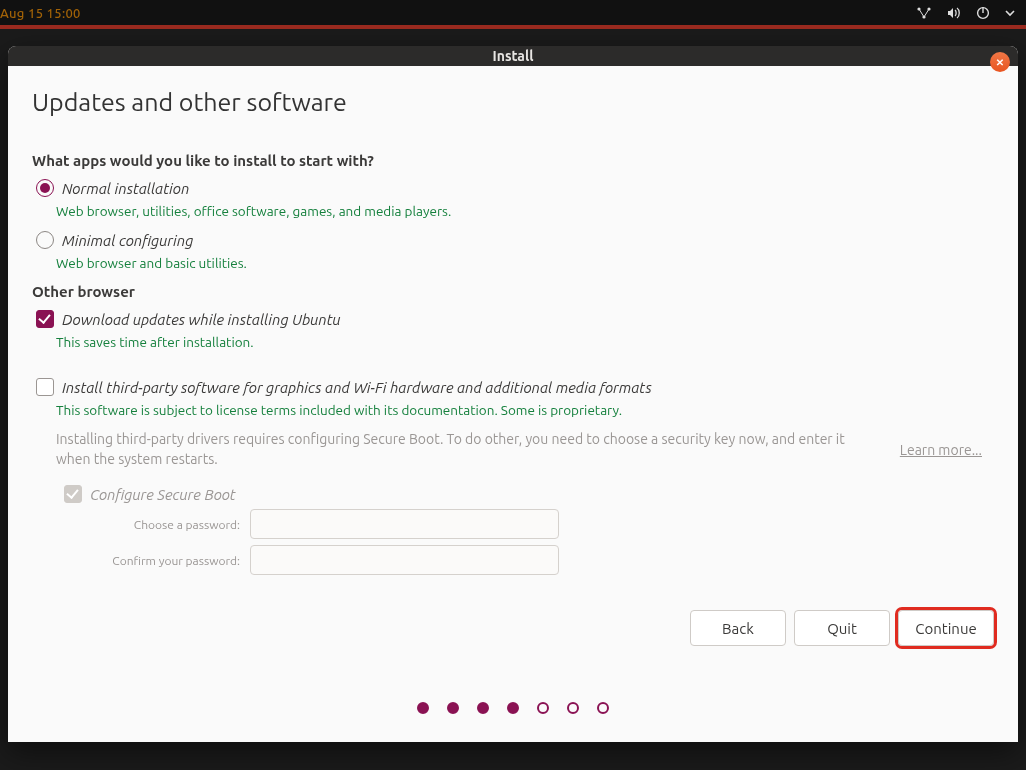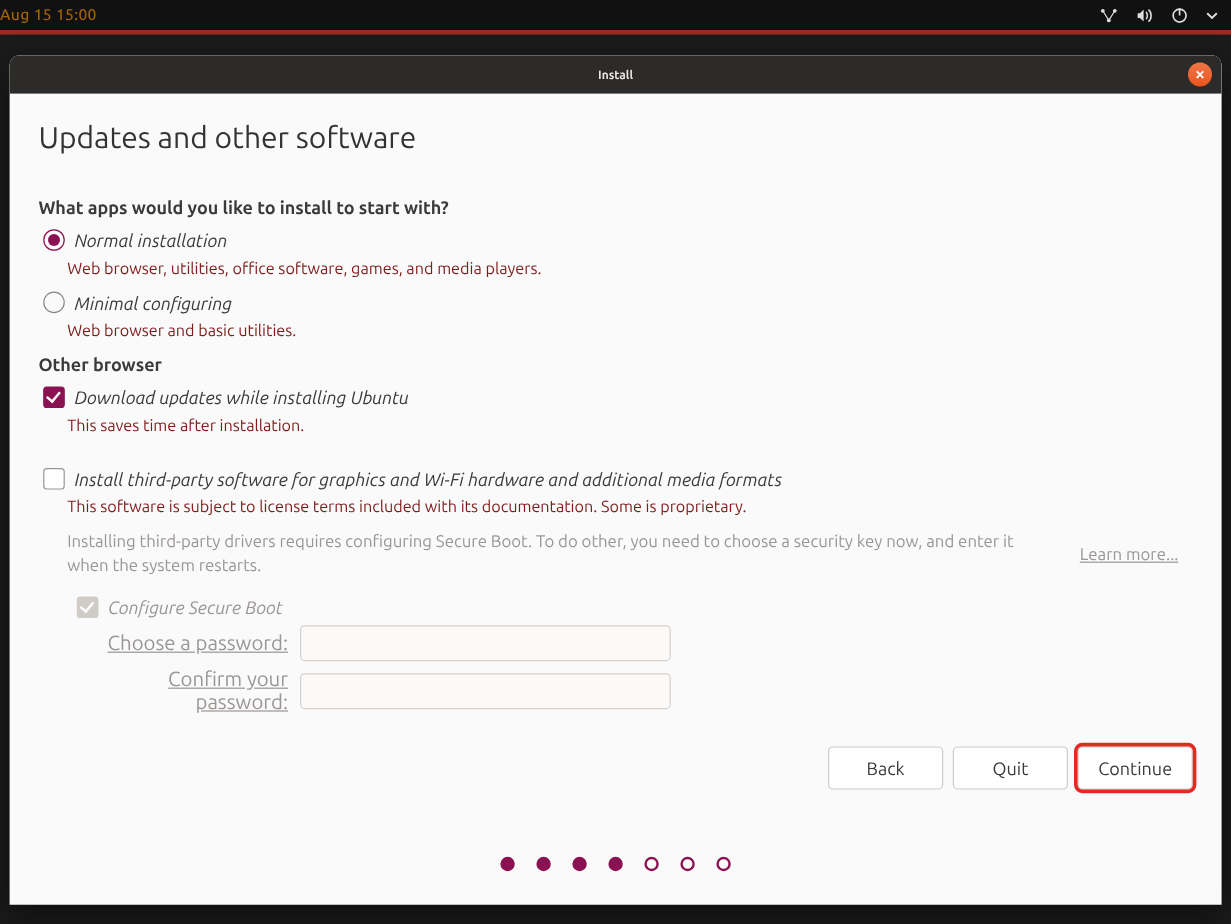--- a/index.html
+++ b/index.html
@@ -39,28 +39,28 @@
   .window {
     margin: 0 8px;
     width: 1010px;
     border-radius: 8px 8px 0 0;
     overflow: hidden;
     box-shadow: 0 10px 30px rgba(0,0,0,.5);
     background: #fafafa;
   }
 
   .titlebar {
-    height: 32px;
+    height: 20px;
     background: #2c2b2a;
     color: #e8e6e3;
     display: flex;
     align-items: center;
     justify-content: center;
     position: relative;
-    font-size: 10px;
+    font-size: 14px;
     font-weight: 600;
   }
   .titlebar .close-btn {
     position: absolute; right: 8px; top: 6px;
     width: 20px; height: 20px;
     background: linear-gradient(#f07746,#e95420);
     border-radius: 50%;
     display: flex; align-items: center; justify-content: center;
     cursor: pointer;
   }
@@ -91,21 +91,21 @@
 
   .radio-row, .check-row {
     display: flex; align-items: center;
     gap: 8px;
     margin: 4px 0;
     font-style: italic;
   }
   .hint {
     margin-left: 24px;
     font-size: 13.5px;
-    color: #7f1d1d;
+    color: #15803d;
     margin-bottom: 12px;
     margin-top: 6px;
   }
 
   
   .radio {
     width: 16px; height: 16px; border: 1.5px solid #8c8784;
     border-radius: 50%;
     position: relative;
     cursor: pointer; flex-shrink:0;
@@ -154,21 +154,21 @@
     align-self: center;
     cursor: pointer;
   }
 
   .sb-config { margin-left: 28px; margin-top: 16px; color:#9a9694;}
   .sb-config .check-row span { color:#9a9694;}
   .pwd-row {
     display:flex; align-items:center; gap:10px;
     margin: 6px 0 0 0;
   }
-  .pwd-row label { width: 180px; text-align:right; color:#9a9694; font-size:17px;text-decoration:underline;}
+  .pwd-row label { width: 180px; text-align:right; color:#9a9694; font-size:12px;}
   .pwd-row input {
     width: 295px; height: 28px;
     border:1px solid #d5d1cd; border-radius:4px;
     background:#fbfaf9;
     padding: 0 6px; font-size:14px;
     pointer-events:none;
   }
 
   
   .btn-row {

